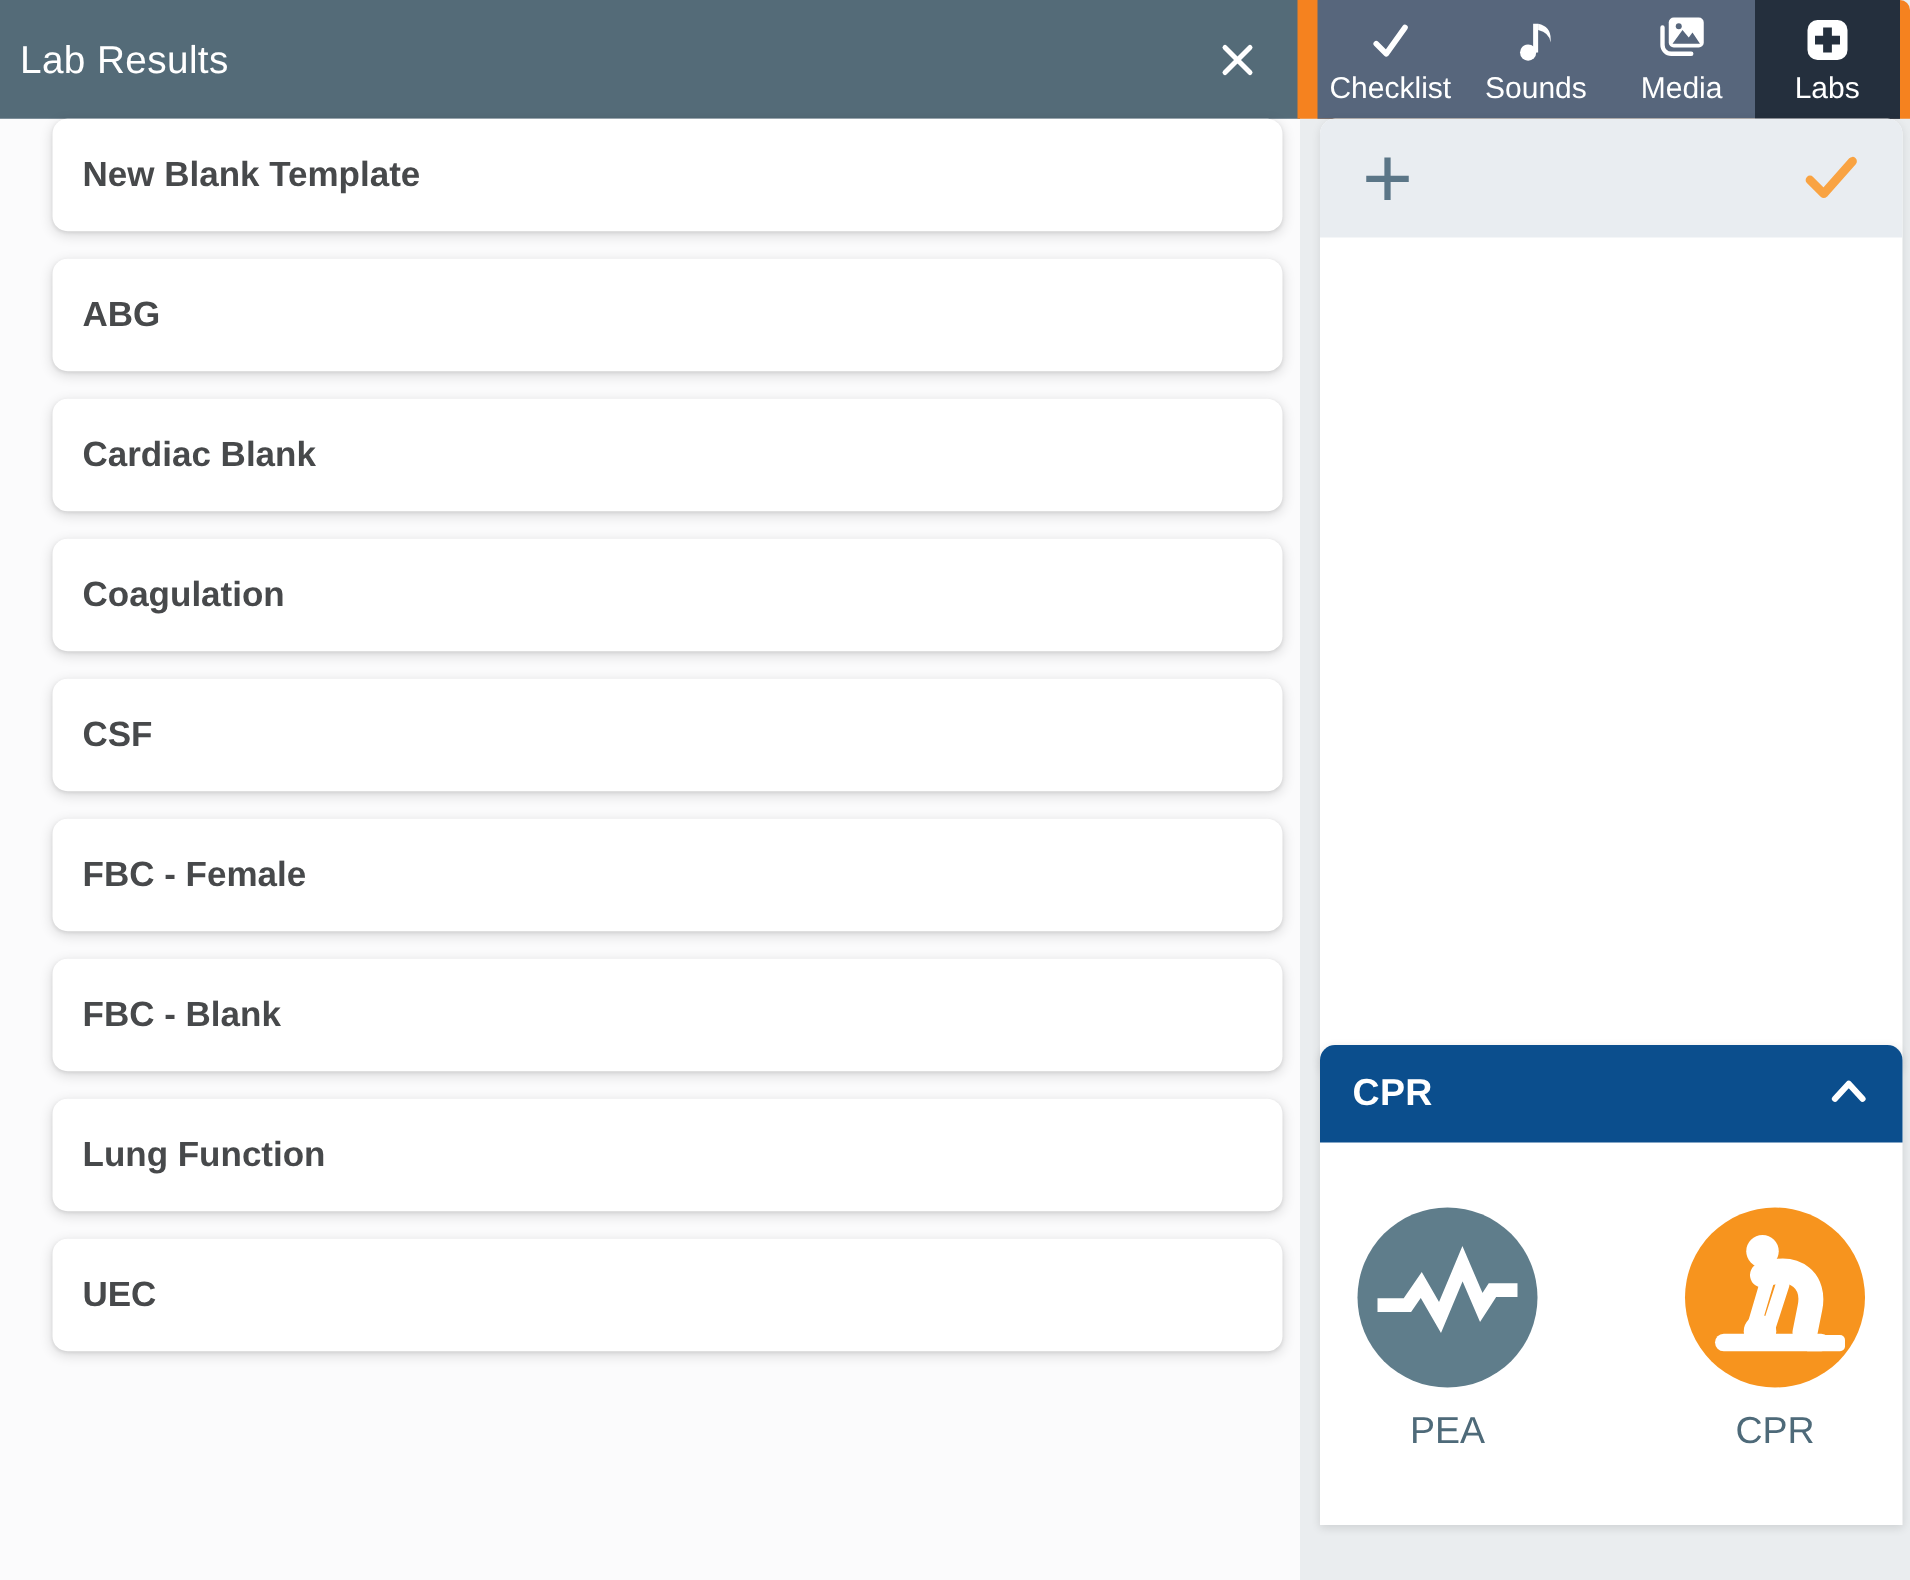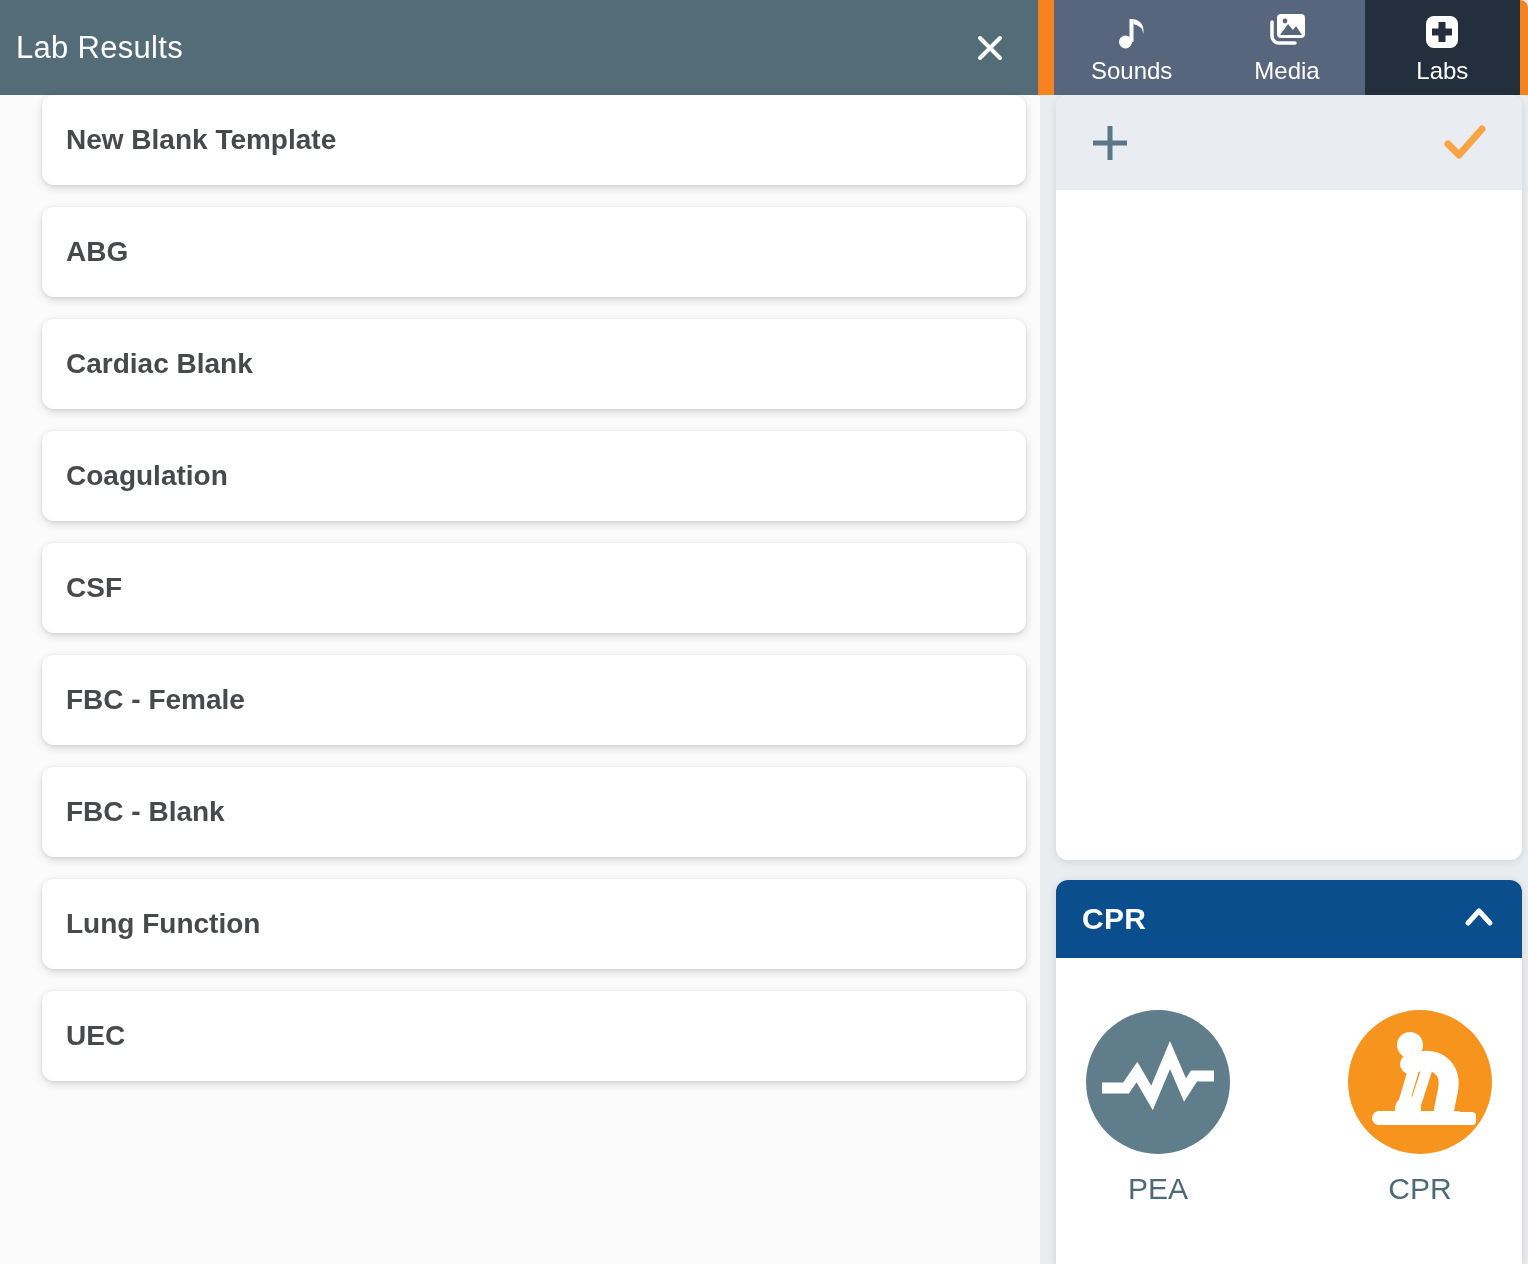--- a/index.html
+++ b/index.html
@@ -62,21 +62,21 @@
   }
   .plus-row{
     height:95px; background:#e9edf1; border-radius:12px 12px 0 0;
     display:flex; align-items:center; justify-content:space-between;
     padding:0 34px;
   }
   .icon-btn{ display:flex; align-items:center; justify-content:center; cursor:pointer; }
 
   
   .cpr-card{
-    position:absolute; left:1056px; top:880px; width:466px; height:384px;
+    position:absolute; left:1056px; top:836px; width:466px; height:384px;
     background:#ffffff; border-radius:12px 12px 0 0;
     box-shadow:0 2px 8px rgba(0,0,0,.12);
   }
   .cpr-header{
     height:78px; background:#0b4e8d; border-radius:12px 12px 0 0;
     display:flex; align-items:center; justify-content:space-between;
     padding:0 26px; cursor:pointer;
   }
   .cpr-title{ color:#ffffff; font-size:30px; font-weight:700; letter-spacing:.3px; }
   .cpr-body{
@@ -129,20 +129,28 @@
     </div>
     <div class="template-card">
       <span>UEC</span>
     </div>
   </div>
 </div>
 
 <div class="orange-band"></div>
 
 <div class="tabbar">
+  <div class="tab">
+    <div class="tab-icon">
+      <svg width="44" height="44" viewBox="0 0 44 44">
+        <path d="M11 25 L19 33 L34 12" stroke="#ffffff" stroke-width="4.5" fill="none" stroke-linecap="round" stroke-linejoin="round"></path>
+      </svg>
+    </div>
+    <div class="tab-label">Checklist</div>
+  </div>
 
   <div class="tab">
     <div class="tab-icon">
       <svg width="44" height="44" viewBox="0 0 44 44">
         <circle cx="15.5" cy="32" r="6.5" fill="#ffffff"></circle>
         <rect x="19.5" y="9" width="4" height="23" fill="#ffffff"></rect>
         <path d="M23.5 9 q10 2 10 12 v3 q-1 -8 -10 -10 z" fill="#ffffff"></path>
       </svg>
     </div>
     <div class="tab-label">Sounds</div>

